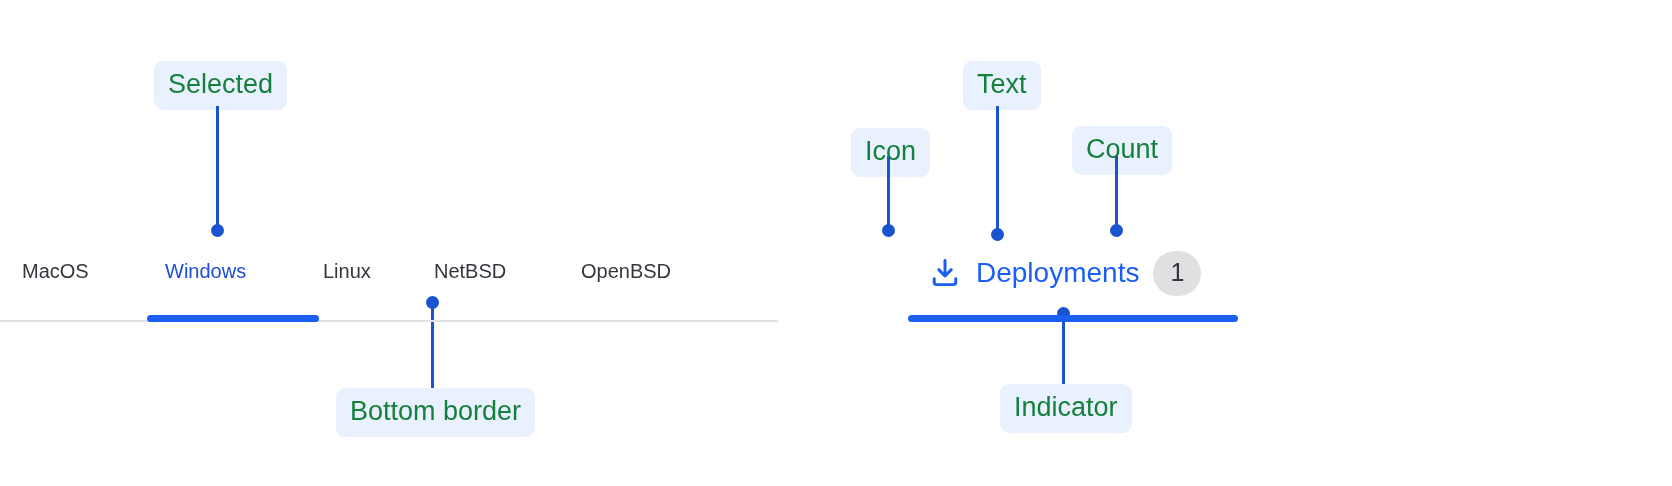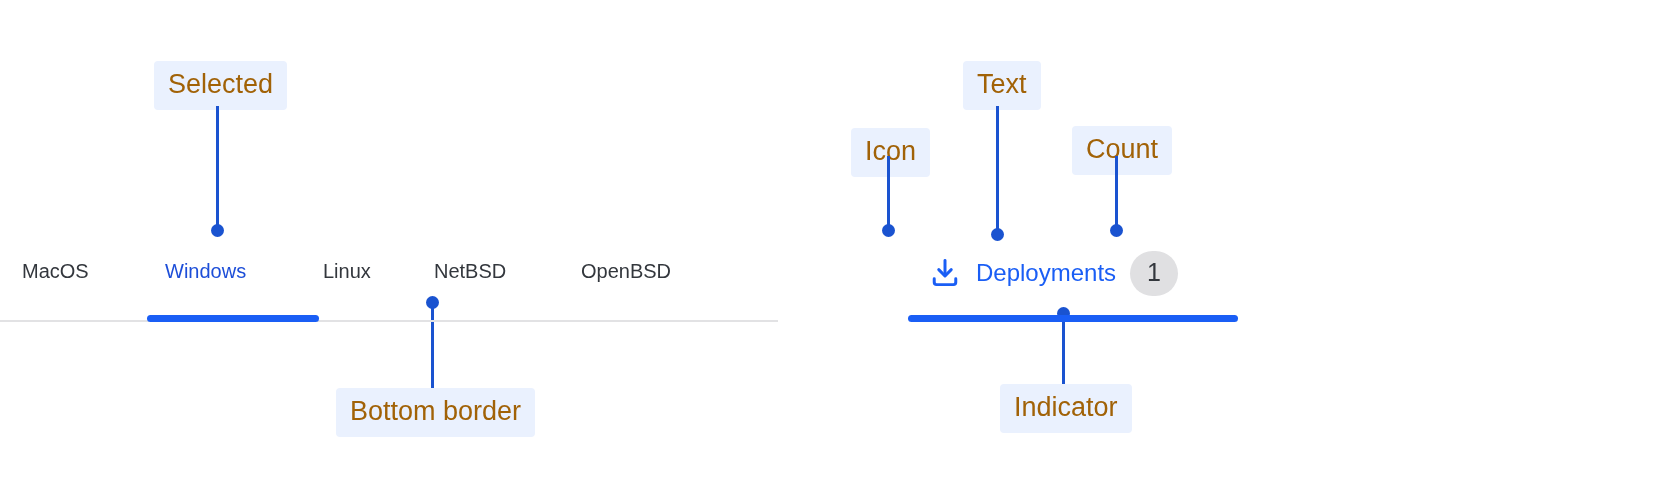--- a/index.html
+++ b/index.html
@@ -16,22 +16,22 @@
     width: 1672px;
     height: 486px;
     background: #ffffff;
     overflow: hidden;
   }
 
   
   .anno-chip {
     position: absolute;
     background: #eaf1fe;
-    color: #a16207;
-    border-radius: 4px;
+    color: #15803d;
+    border-radius: 9px;
     font-size: 27px;
     line-height: 1;
     padding: 10px 14px 12px 14px;
     white-space: nowrap;
     font-family: "Liberation Sans", sans-serif;
   }
   .anno-line {
     position: absolute;
     width: 3px;
     background: #1a53d0;
@@ -98,21 +98,21 @@
     gap: 14px;
     height: 46px;
   }
   #deploy-icon {
     width: 34px;
     height: 34px;
     display: block;
     flex: none;
   }
   #deploy-label {
-    font-size: 24px;
+    font-size: 28px;
     line-height: 34px;
     color: #1a5ef5;
     white-space: nowrap;
   }
   #deploy-count {
     background: #e0e0e2;
     color: #33373d;
     border-radius: 999px;
     font-size: 25px;
     line-height: 1;

